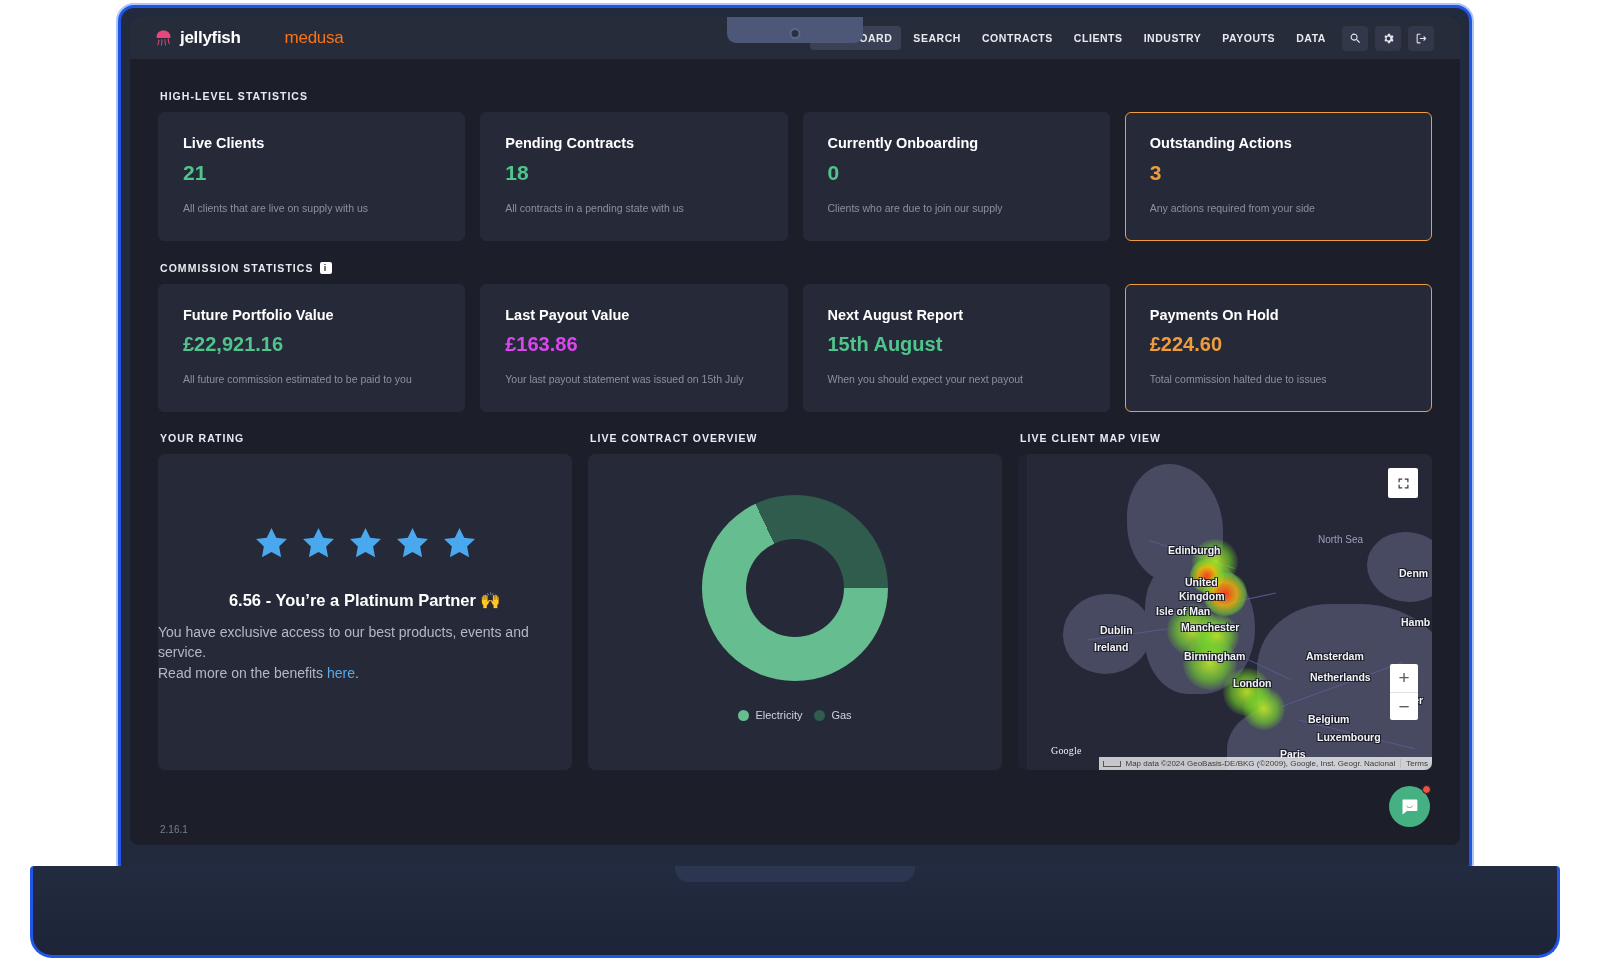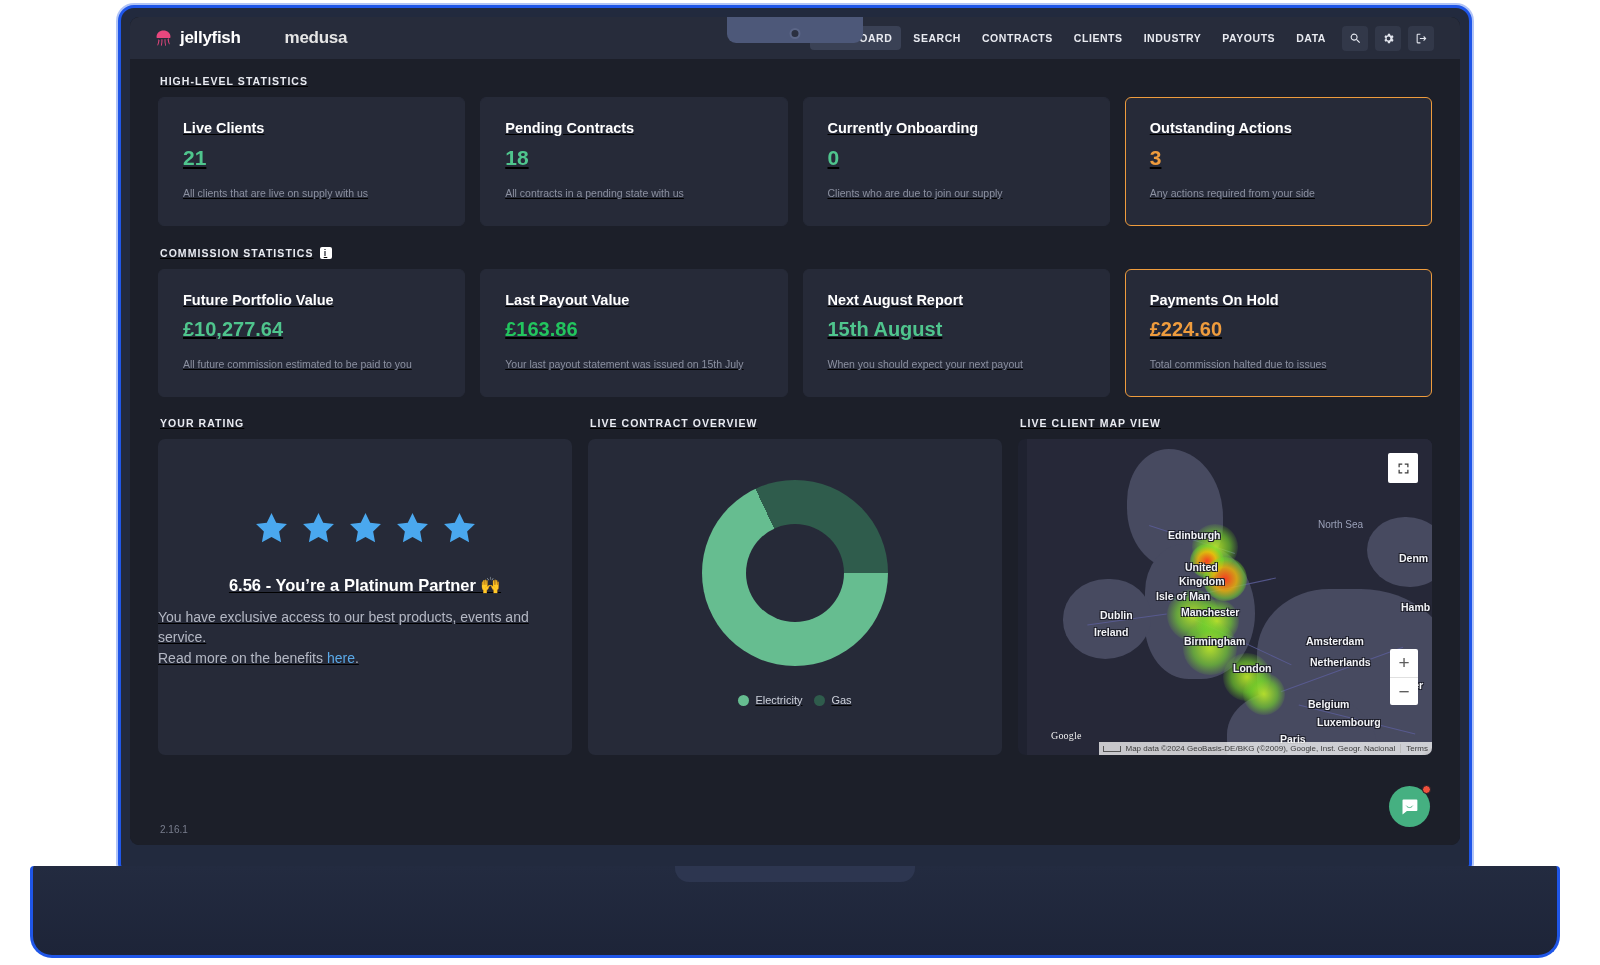--- a/index.html
+++ b/index.html
@@ -65,21 +65,21 @@
     height: 42px; flex: 0 0 42px;
     background: #272c3b;
     display: flex; align-items: center;
     padding: 0 26px 0 24px;
     position: relative; z-index: 30;
   }
   #brand { display: flex; align-items: center; gap: 7px; }
   #brand .logo-mark { width: 19px; height: 19px; display:block; }
   #brand .wordmark { font-size: 17px; font-weight: 700; letter-spacing: -.3px; }
   #brand .wm-a { color: #ffffff; }
-  #brand .wm-b { color: #e5e5e5; font-weight: 700; padding-left: 44px; }
+  #brand .wm-b { color: #f97316; font-weight: 400; padding-left: 44px; }
 
   #nav {
     margin-left: auto;
     display: flex; align-items: center; gap: 3px;
   }
   .nav-item {
     color: #e8eaf0;
     font-size: 10.5px; font-weight: 700; letter-spacing: .55px;
     padding: 6px 9px; border-radius: 4px;
     white-space: nowrap; cursor: pointer;
@@ -88,22 +88,22 @@
   .nav-icon-btn {
     width: 26px; height: 25px; border-radius: 4px;
     background: #323849;
     display: flex; align-items: center; justify-content: center;
     margin-left: 4px; cursor: pointer;
   }
   .nav-icon-btn svg { width: 13px; height: 13px; fill: #e3e6ee; }
 
   
   #content {
-    flex: 1; padding: 16px 28px 0 28px;
-    overflow: hidden; position: relative; text-decoration: underline;
+    flex: 1; padding: 31px 28px 0 28px;
+    overflow: hidden; position: relative;
   }
   .section-label {
     color: #e9ebf1;
     font-size: 10.5px; font-weight: 700; letter-spacing: 1.05px;
     margin: 0 0 10px 2px;
     display: flex; align-items: center; gap: 6px;
   }
   .info-badge {
     width: 12px; height: 12px; border-radius: 2px;
     background: #ffffff; color: #1c1f29;
@@ -325,26 +325,26 @@
 
         <div class="commission-wrap">
           <div class="section-label">
             <span>COMMISSION STATISTICS</span>
             <span class="info-badge">i</span>
           </div>
 
           <div class="card-row">
             <div class="stat-card">
               <div class="stat-title">Future Portfolio Value</div>
-              <div class="stat-value green big" style="color: rgb(79, 197, 141);">£10,277.64</div>
+              <div class="stat-value green big" style="color: rgb(79, 197, 141);">£22,921.16</div>
               <div class="stat-sub">All future commission estimated to be paid to you</div>
             </div>
             <div class="stat-card">
               <div class="stat-title">Last Payout Value</div>
-              <div class="stat-value green big" style="color: #22c55e;">£163.86</div>
+              <div class="stat-value green big" style="color: #d946ef;">£163.86</div>
               <div class="stat-sub">Your last payout statement was issued on 15th July</div>
             </div>
             <div class="stat-card">
               <div class="stat-title">Next August Report</div>
               <div class="stat-value green big" style="color: rgb(79, 197, 141);">15th August</div>
               <div class="stat-sub">When you should expect your next payout</div>
             </div>
             <div class="stat-card alert" style="border-color: rgb(239, 156, 61);">
               <div class="stat-title">Payments On Hold</div>
               <div class="stat-value orange big" style="color: rgb(239, 156, 61);">£224.60</div>

